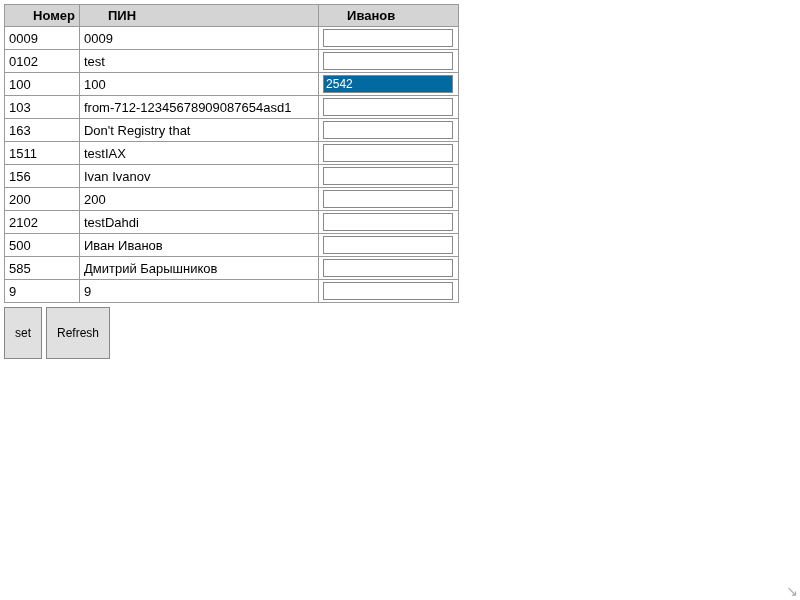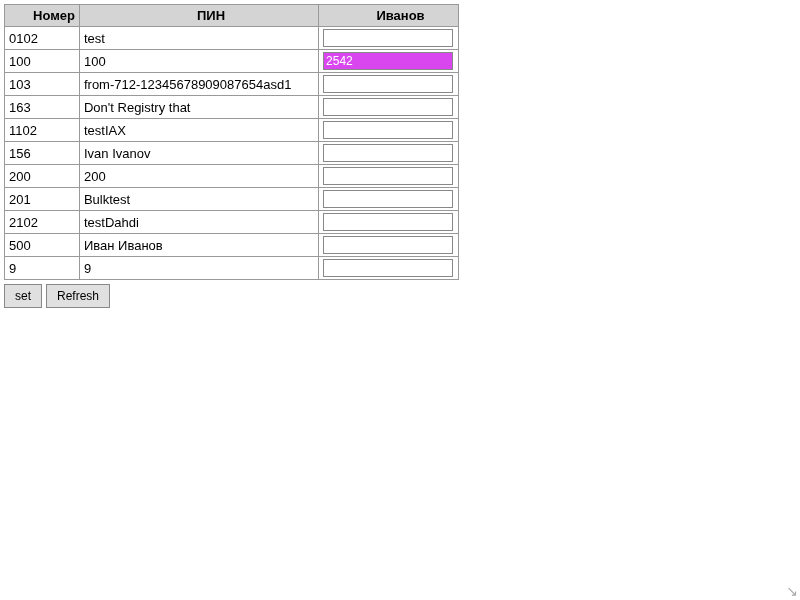--- a/index.html
+++ b/index.html
@@ -29,21 +29,21 @@
 
     table.main-table th, table.main-table td {
       border: 1px solid #999;
       padding: 2px 4px;
       height: 22px;
     }
 
     table.main-table th {
       background: #d4d4d4;
       font-weight: bold;
-      text-align: center;
+      text-align: left;
       padding-left: 28px;
     }
 
     table.main-table td.number-col {
       width: 60px;
     }
 
     table.main-table td.name-col {
       width: 245px;
     }
@@ -54,32 +54,32 @@
 
     input.password-input {
       width: 130px;
       height: 18px;
       border: 1px solid #888;
       padding: 1px 2px;
       font-size: 12px;
     }
 
     input.password-input.highlighted {
-      background: #d946ef;
+      background: #0369a1;
       color: #fff;
     }
 
     .button-row {
       margin-top: 4px;
       display: flex;
       gap: 4px;
     }
 
     button.action-btn {
-      padding: 4px 10px;
+      padding: 18px 10px;
       font-size: 12px;
       border: 1px solid #888;
       background: #e0e0e0;
       cursor: pointer;
     }
 
     .resize-handle {
       position: absolute;
       bottom: 2px;
       right: 2px;
@@ -98,20 +98,25 @@
 <div class="page-container">
   <table class="main-table">
     <thead>
       <tr>
         <th class="number-col">Номер</th>
         <th class="name-col">ПИН</th>
         <th class="password-col">Иванов</th>
       </tr>
     </thead>
     <tbody id="table-body">
+    <tr>
+          <td class="number-col">0009</td>
+          <td class="name-col">0009</td>
+          <td class="password-col"><input type="text" class="password-input" style=""></td>
+        </tr>
         <tr>
           <td class="number-col">0102</td>
           <td class="name-col">test</td>
           <td class="password-col"><input type="text" class="password-input" style=""></td>
         </tr>
         <tr>
           <td class="number-col">100</td>
           <td class="name-col">100</td>
           <td class="password-col"><input type="text" class="password-input highlighted" value="2542" style=""></td>
         </tr>
@@ -119,47 +124,47 @@
           <td class="number-col">103</td>
           <td class="name-col">from-712-12345678909087654asd1</td>
           <td class="password-col"><input type="text" class="password-input" style=""></td>
         </tr>
         <tr>
           <td class="number-col">163</td>
           <td class="name-col">Don't Registry that</td>
           <td class="password-col"><input type="text" class="password-input" style=""></td>
         </tr>
         <tr>
-          <td class="number-col">1102</td>
+          <td class="number-col">1511</td>
           <td class="name-col">testIAX</td>
           <td class="password-col"><input type="text" class="password-input" style=""></td>
         </tr>
         <tr>
           <td class="number-col">156</td>
           <td class="name-col">Ivan Ivanov</td>
           <td class="password-col"><input type="text" class="password-input" style=""></td>
         </tr>
         <tr>
           <td class="number-col">200</td>
           <td class="name-col">200</td>
           <td class="password-col"><input type="text" class="password-input" style=""></td>
         </tr>
         <tr>
-          <td class="number-col">201</td>
-          <td class="name-col">Bulktest</td>
-          <td class="password-col"><input type="text" class="password-input" style=""></td>
-        </tr>
-        <tr>
           <td class="number-col">2102</td>
           <td class="name-col">testDahdi</td>
           <td class="password-col"><input type="text" class="password-input" style=""></td>
         </tr>
         <tr>
           <td class="number-col">500</td>
           <td class="name-col">Иван Иванов</td>
+          <td class="password-col"><input type="text" class="password-input" style=""></td>
+        </tr>
+        <tr>
+          <td class="number-col">585</td>
+          <td class="name-col">Дмитрий Барышников</td>
           <td class="password-col"><input type="text" class="password-input" style=""></td>
         </tr>
         <tr>
           <td class="number-col">9</td>
           <td class="name-col">9</td>
           <td class="password-col"><input type="text" class="password-input" style=""></td>
         </tr>
       </tbody>
   </table>
 

